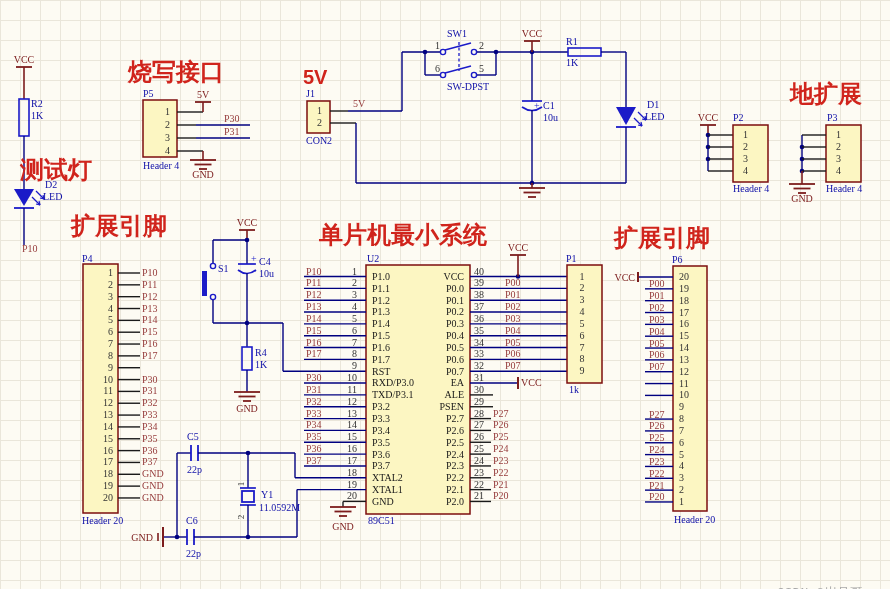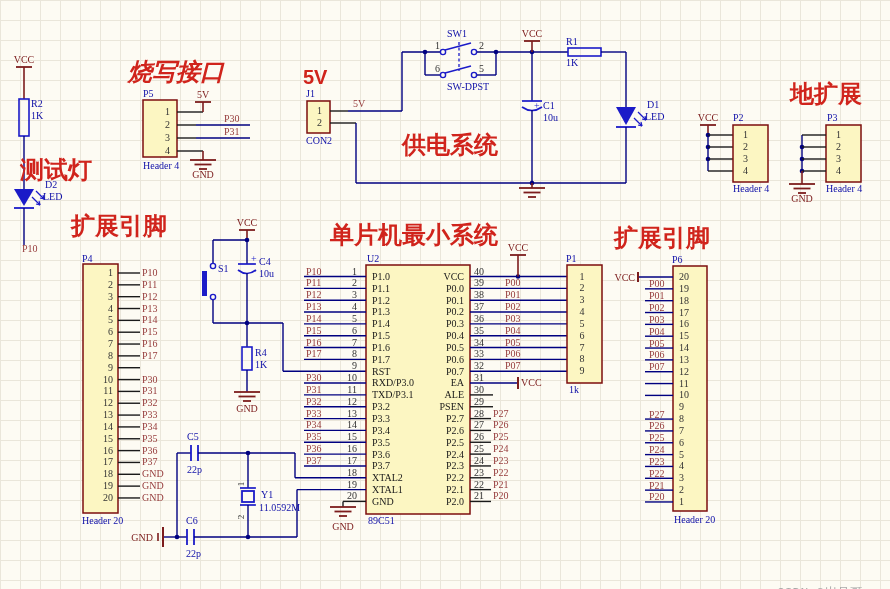--- a/index.html
+++ b/index.html
@@ -526,21 +526,20 @@
       <rect x="242" y="491" width="12" height="11" fill="#fdfbf3" stroke="#1b1bc8" stroke-width="1.8"></rect>
       <line x1="240" y1="505" x2="256" y2="505" stroke="#1b1bc8" stroke-width="1.7"></line>
       <line x1="248" y1="505" x2="248" y2="537" stroke="#000080" stroke-width="1.4"></line>
       <circle cx="248" cy="537" r="2.3" fill="#000080"></circle>
       <text x="244" y="484" fill="#333333" font-size="9" text-anchor="middle" transform="rotate(-90 244 484)">1</text>
       <text x="244" y="517" fill="#333333" font-size="9" text-anchor="middle" transform="rotate(-90 244 517)">2</text>
       <text x="261" y="498" fill="#1010a8" font-size="10" text-anchor="start">Y1</text>
       <text x="259" y="511" fill="#1010a8" font-size="10" text-anchor="start">11.0592M</text>
     </svg>
   <div class="cn" style="left:20px;top:158px;">测试灯</div>
-  <div class="cn" style="left:128px;top:60px;font-style:italic;">烧写接口</div>
+  <div class="cn" style="left:128px;top:60px;">烧写接口</div>
   <div class="cn small" style="left:303px;top:67px;">5V</div>
-  <div class="cn" style="left:402px;top:133px;">供电系统</div>
   <div class="cn" style="left:790px;top:84px;font-family:Liberation Mono, monospace;">地扩展</div>
   <div class="cn" style="left:71px;top:214px;">扩展引脚</div>
-  <div class="cn" style="left:319px;top:223px;margin-left:11px;">单片机最小系统</div>
+  <div class="cn" style="left:319px;top:223px;">单片机最小系统</div>
   <div class="cn" style="left:614px;top:226px;">扩展引脚</div>
   <div class="wm">CSDN @岁月哥</div>
 </div>
 
 </body></html>

